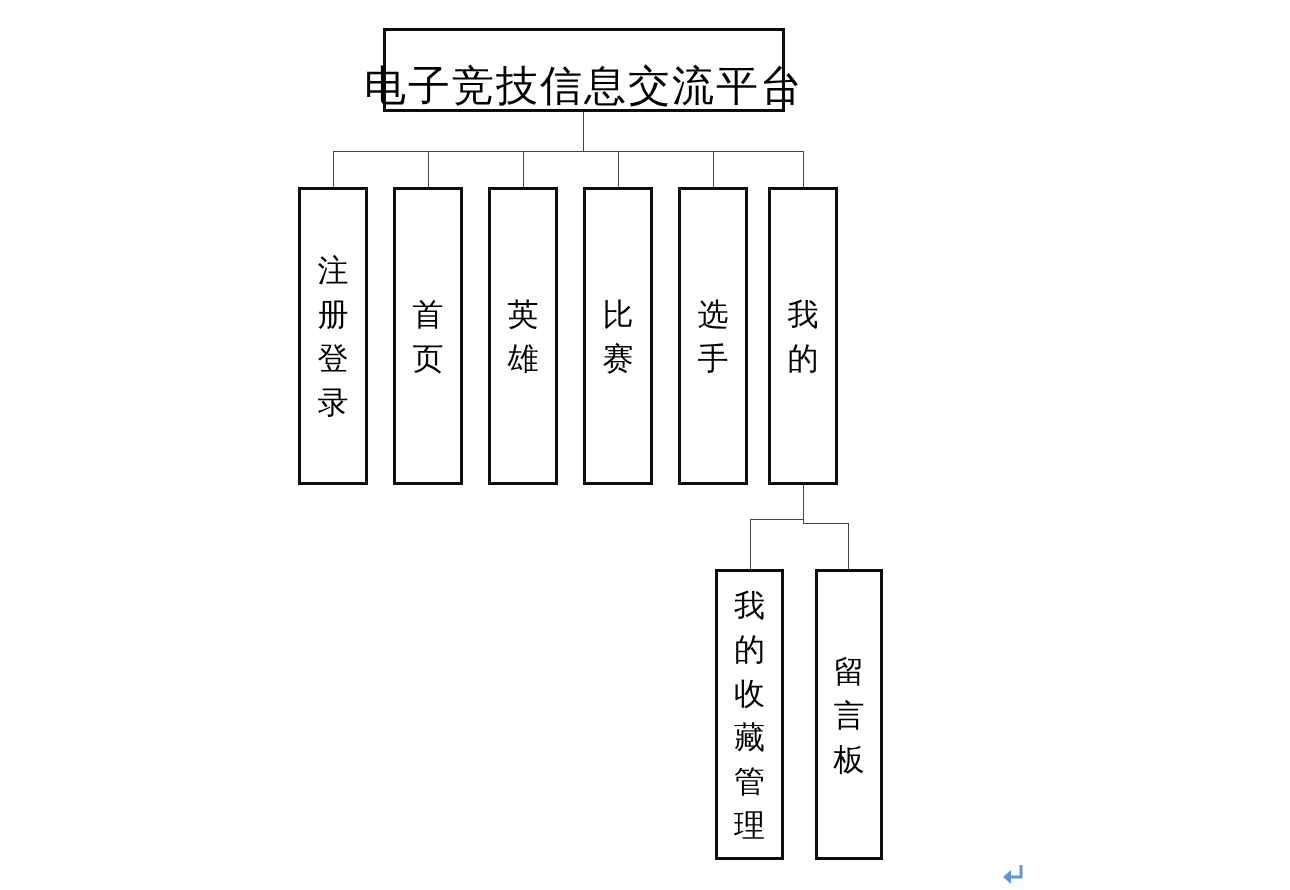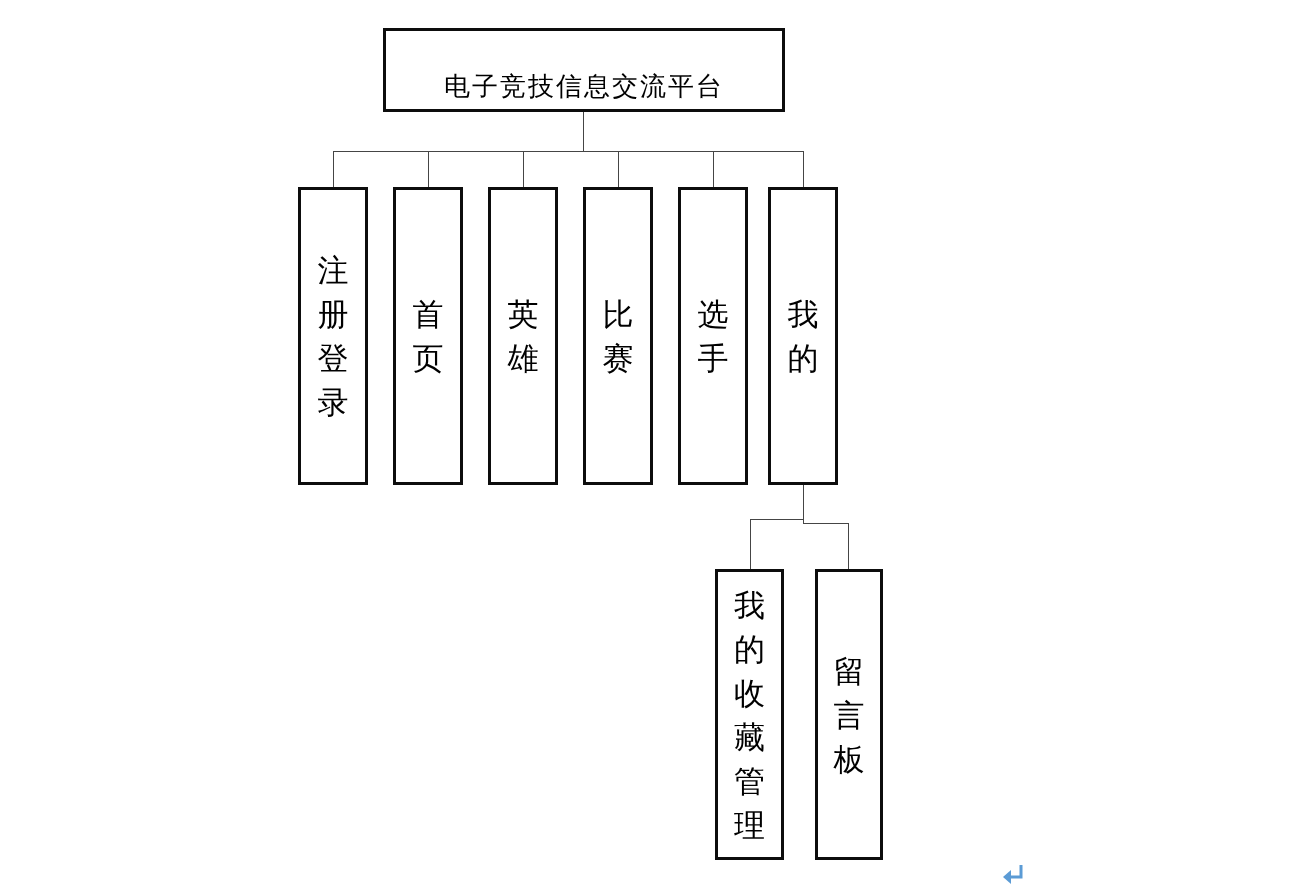--- a/index.html
+++ b/index.html
@@ -19,21 +19,21 @@
   .node {
     position: absolute;
     box-sizing: border-box;
     border: 3px solid var(--border-color, #0d0d0d);
     background: #ffffff;
     display: flex;
     align-items: center;
     justify-content: center;
   }
   .node-title {
-    font-size: 26px;
+    font-size: 42px;
     letter-spacing: 2px;
     white-space: nowrap;
     margin-top: 32px;
   }
   .vlabel {
     font-size: 31px;
     line-height: 44px;
     white-space: pre;
     text-align: center;
   }

